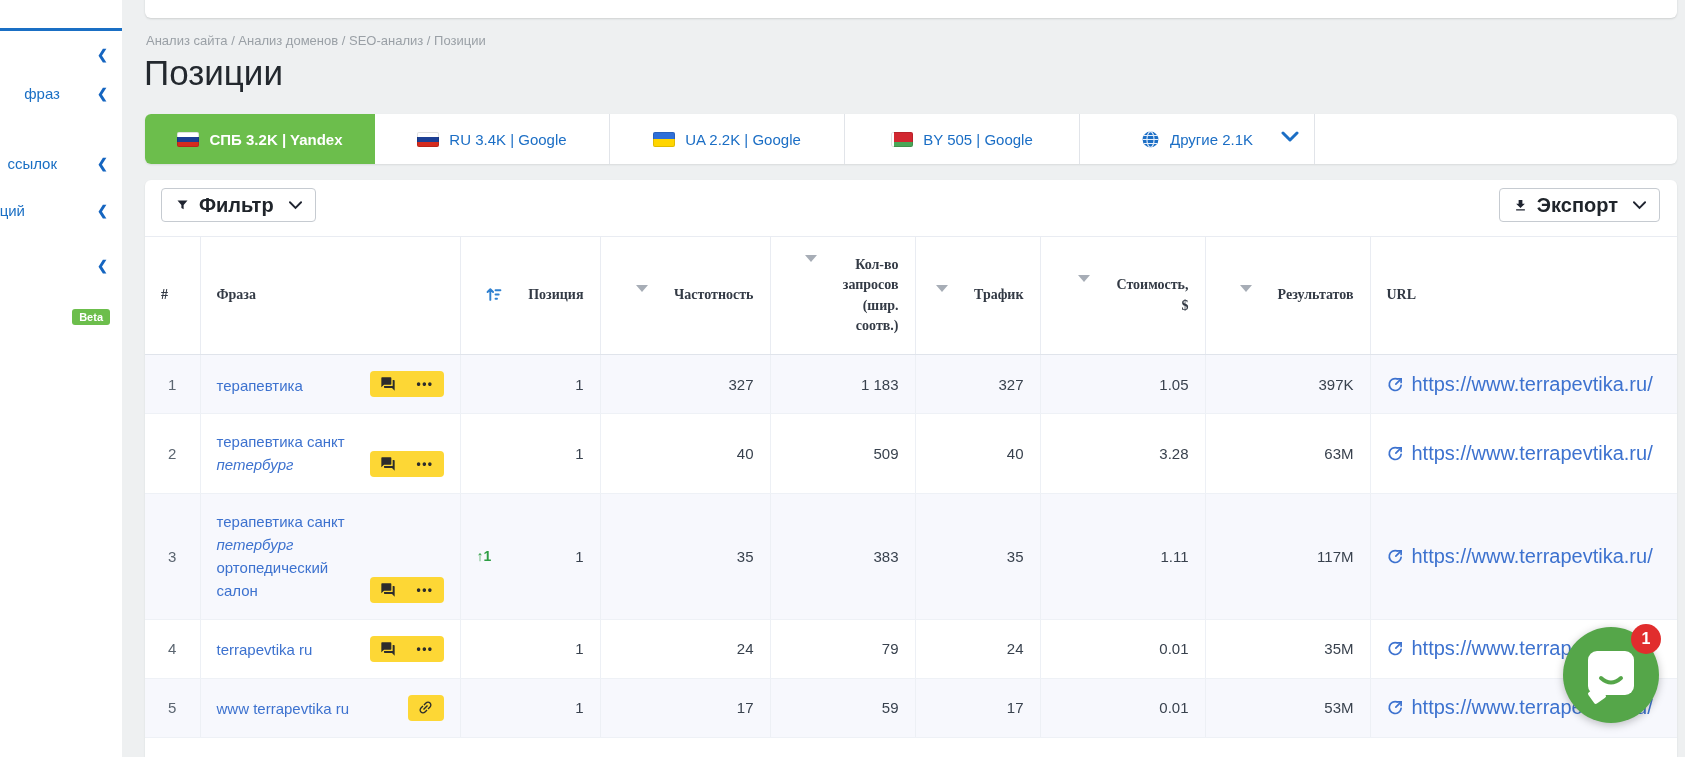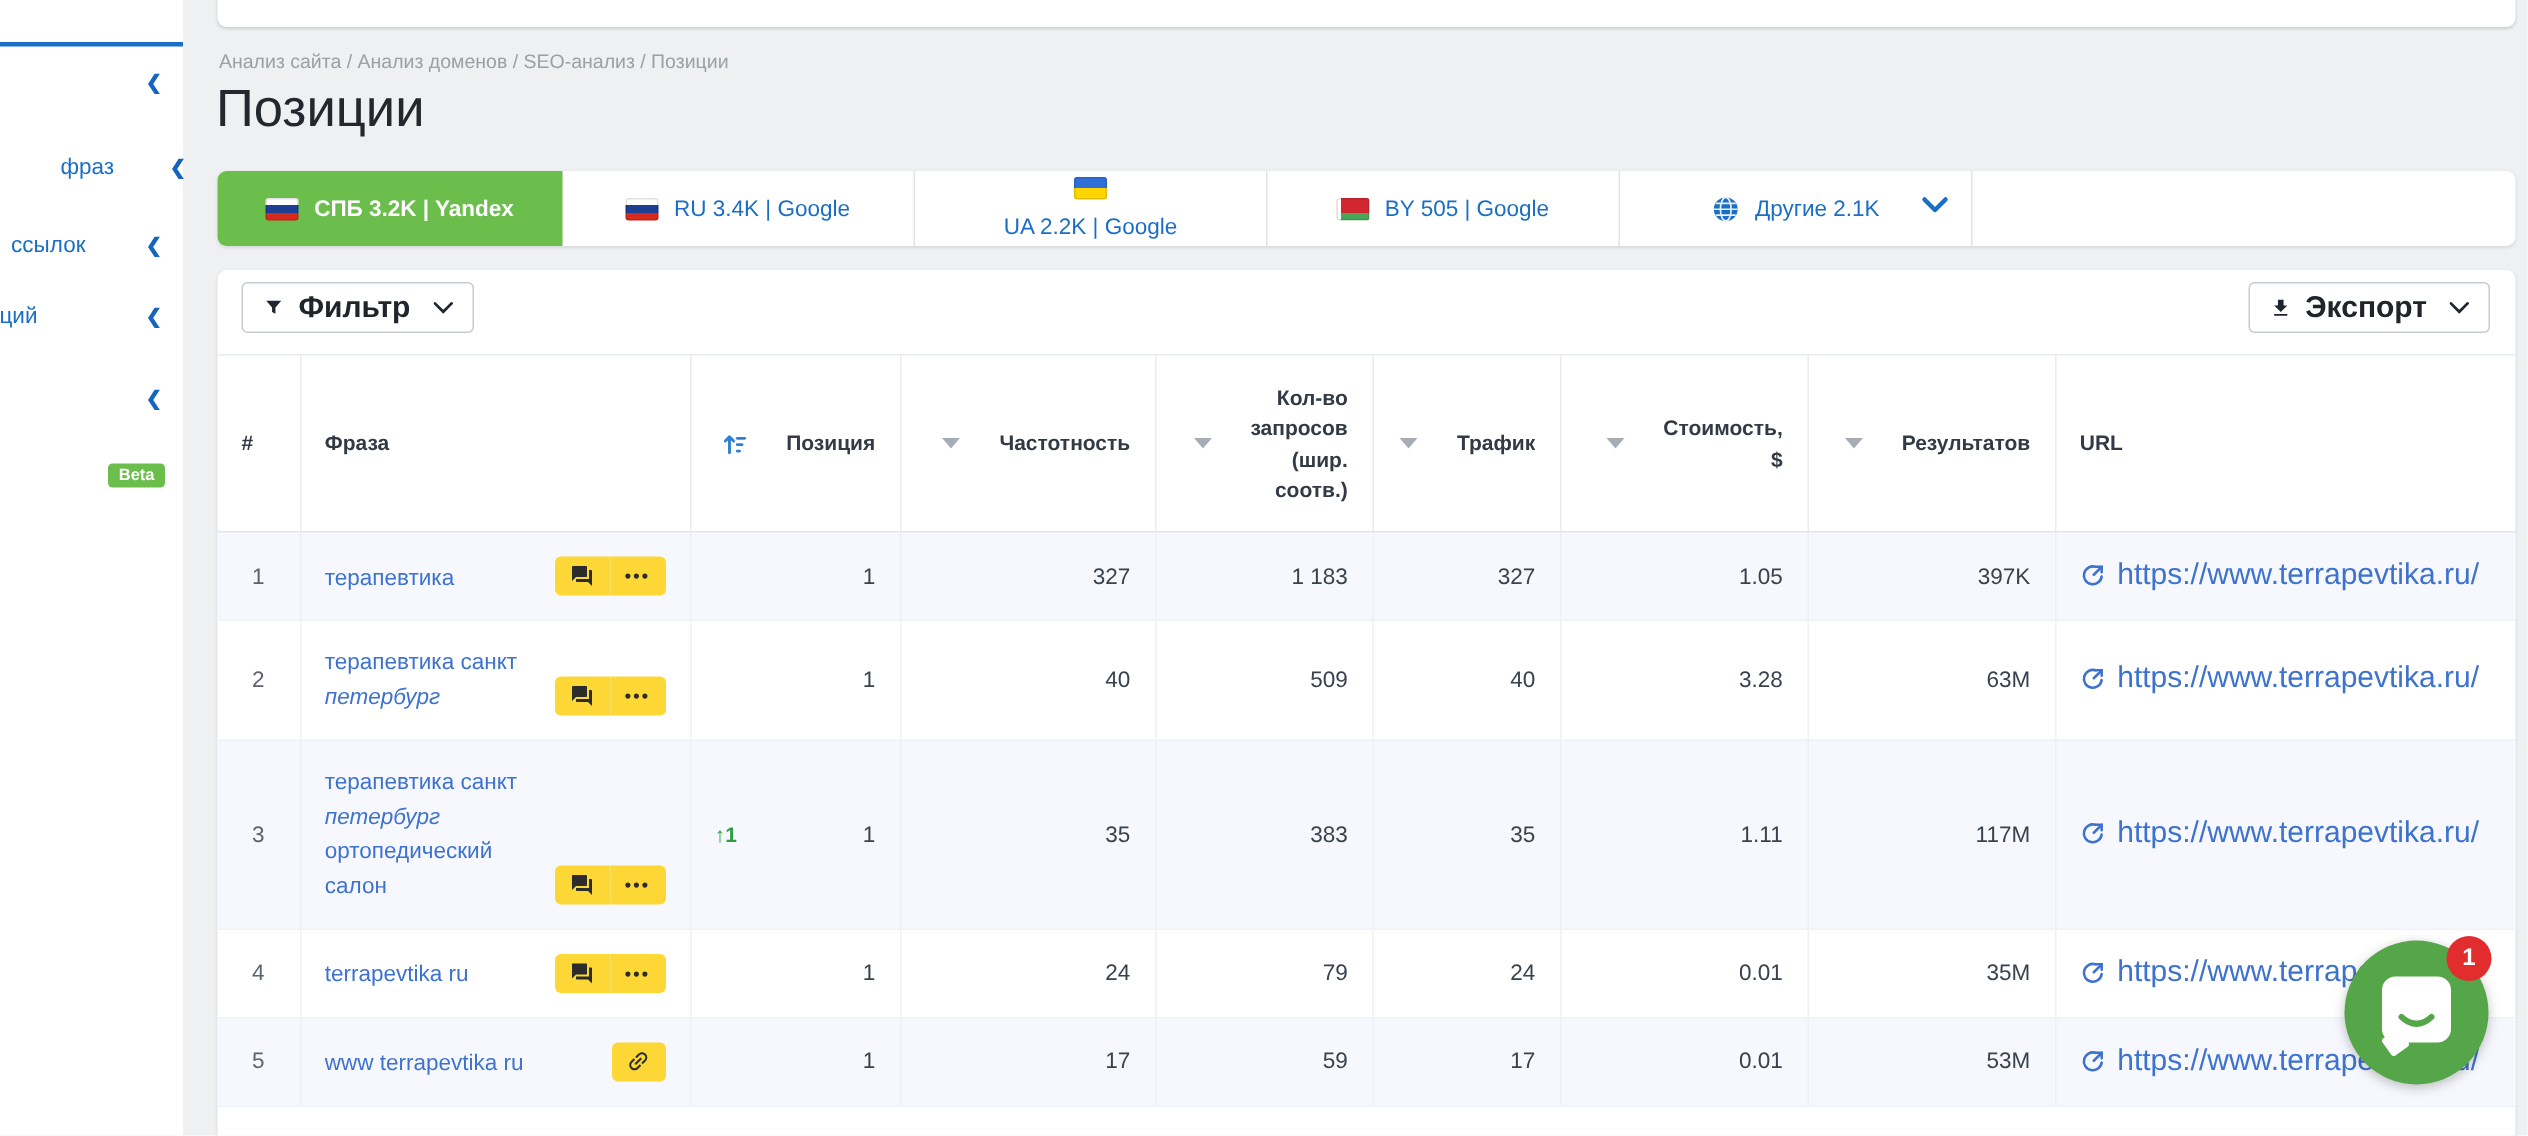--- a/index.html
+++ b/index.html
@@ -6,21 +6,21 @@
   body{
     width:1685px;height:757px;position:relative;overflow:hidden;
     background:#eef0f1;font-family:"Liberation Sans",sans-serif;
     -webkit-font-smoothing:antialiased;
   }
   
   .sidebar{position:absolute;left:0;top:0;width:122px;height:757px;background:#fff;}
   .sidebar-topline{position:absolute;left:0;top:28px;width:122px;height:3px;background:#1a6fc4;}
   .side-item{position:absolute;left:0;width:122px;height:22px;cursor:pointer;}
   .side-item:nth-child(1){top:46px;}
-  .side-item:nth-child(2){top:103px;margin-left:16px;}
+  .side-item:nth-child(2){top:85px;}
   .side-item:nth-child(3){top:155px;}
   .side-item:nth-child(4){top:202px;}
   .side-item:nth-child(5){top:257px;}
   .side-label{position:absolute;right:62px;top:0;white-space:nowrap;font-size:15px;color:#1a6fc4;}
   .side-item:nth-child(3) .side-label{right:65px;}
   .side-item:nth-child(4) .side-label{right:97px;}
   .side-chev{position:absolute;right:14px;top:1px;font-size:13px;font-weight:700;color:#1565c0;}
   .beta-badge{position:absolute;right:12px;top:309px;background:#6cbe4c;color:#fff;
     font-size:11px;font-weight:700;padding:2px 7px;border-radius:3px;}
   
@@ -30,21 +30,21 @@
   .breadcrumb{position:absolute;left:146px;top:33px;font-size:13px;color:#9aa0a6;}
   .page-title{position:absolute;left:144px;top:53px;font-size:35px;color:#23282e;font-weight:400;}
   
   .tabbar{position:absolute;left:145px;top:114px;width:1532px;height:50px;background:#fff;
     border-radius:6px;display:flex;box-shadow:0 1px 2px rgba(60,64,67,.12);}
   .tab{display:flex;align-items:center;justify-content:center;gap:10px;
     border-right:1px solid #e1e4e9;cursor:pointer;font-size:15px;color:#1b6ec5;
     box-sizing:border-box;position:relative;}
   .tab:nth-child(1){width:230px;}
   .tab:nth-child(2){width:235px;}
-  .tab:nth-child(3){width:235px;flex-direction:column;}
+  .tab:nth-child(3){width:235px;}
   .tab:nth-child(4){width:235px;}
   .tab:nth-child(5){width:235px;}
   .tab:nth-child(6){flex:1;border-right:none;}
   .tab.active{background:#6cbe4c;color:#fff;font-weight:700;border-radius:6px 0 0 6px;border-right:none;}
   .flag{width:22px;height:15px;border-radius:2px;display:inline-block;
     box-shadow:0 0 0 1px rgba(0,0,0,.12) inset;}
   .flag-ru{background:linear-gradient(#fff 0 33%,#1c3f94 33% 66%,#d52b1e 66% 100%);}
   .flag-ua{background:linear-gradient(#2e6fd8 0 50%,#ffd500 50% 100%);}
   .flag-by{background:linear-gradient(90deg,#fff 0 3px,rgba(0,0,0,0) 3px),
            linear-gradient(#d22730 0 66%,#4aa657 66% 100%);}
@@ -60,21 +60,21 @@
   .btn-export{right:17px;}
   
   table.pos-table{width:100%;border-collapse:collapse;table-layout:fixed;}
   col.c-num{width:55px;}col.c-phrase{width:260px;}col.c-pos{width:140px;}
   col.c-freq{width:170px;}col.c-que{width:145px;}col.c-traf{width:125px;}
   col.c-cost{width:165px;}col.c-res{width:165px;}
   th{height:118px;border-top:1px solid #e9ecf2;border-bottom:1px solid #e0e4eb;
     border-right:1px solid #e9ecf2;font-size:14px;font-weight:700;color:#333a45;
     vertical-align:middle;padding:0 16px;box-sizing:border-box;}
   th:last-child,td:last-child{border-right:none;}
-  .th-in{display:flex;align-items:center;gap:26px;}
+  .th-in{display:flex;gap:26px;font-family:Liberation Serif, serif;}
   .th-right{justify-content:flex-end;text-align:right;}
   .th-left{justify-content:flex-start;text-align:left;}
   .th-label{white-space:pre-line;line-height:1.45;}
   .tri{width:0;height:0;border-left:6px solid transparent;border-right:6px solid transparent;
     border-top:7px solid #a7adb6;flex:none;}
   td{border-right:1px solid #edf0f5;border-bottom:1px solid #eef1f6;padding:16px;
     font-size:15px;color:#39424e;vertical-align:middle;box-sizing:border-box;}
   tbody tr:nth-child(odd){background:#f7f8fd;}
   td.t-num{text-align:center;color:#5b6570;padding:16px 8px;}
   td.t-r{text-align:right;}

